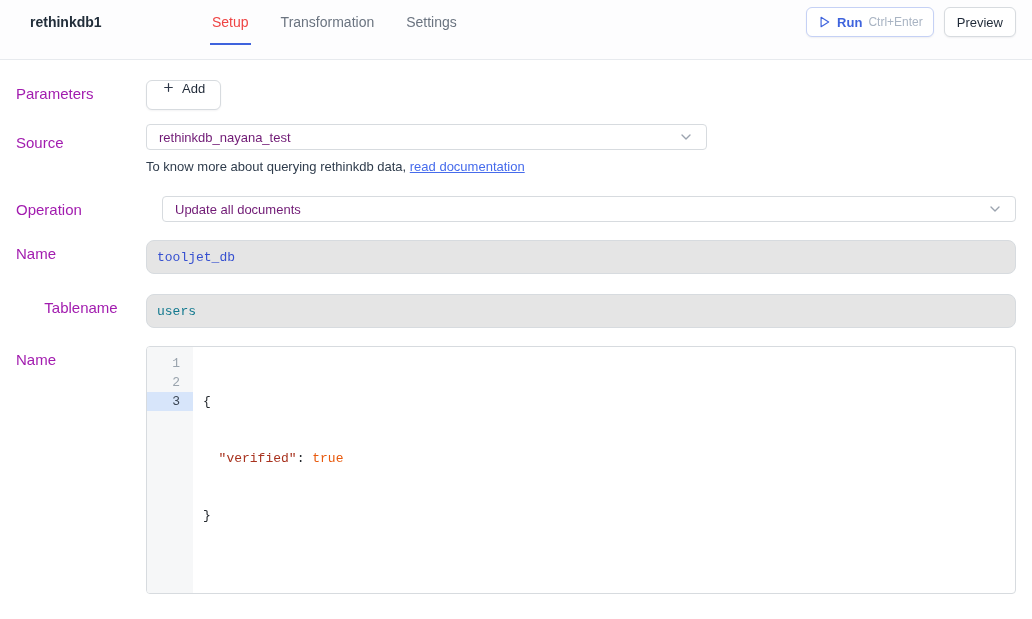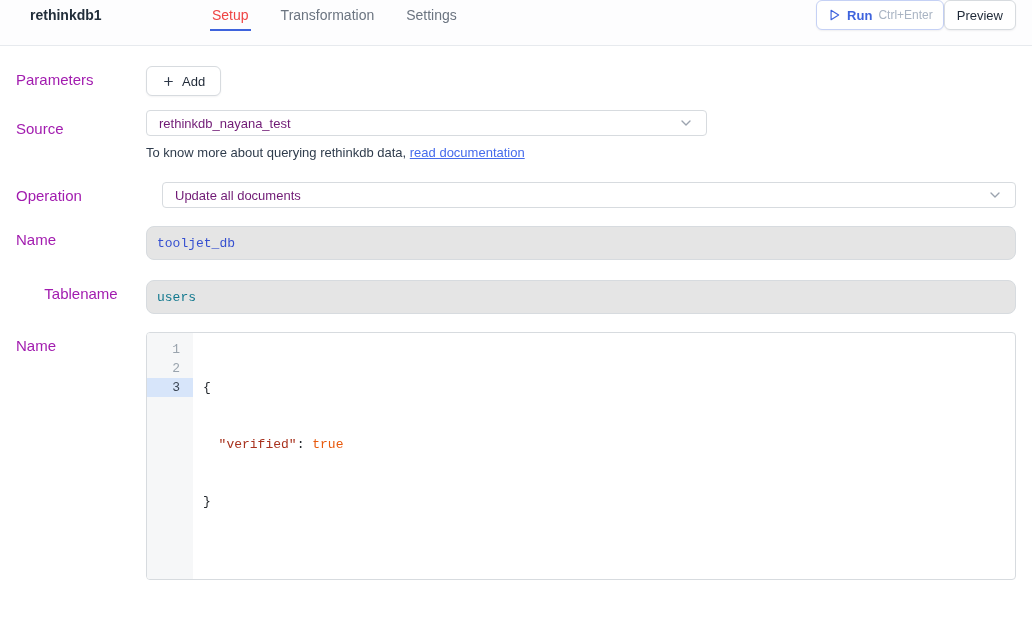--- a/index.html
+++ b/index.html
@@ -6,21 +6,21 @@
   html,body { width:1032px; height:619px; }
   body {
     font-family:"Liberation Sans", sans-serif;
     background:#ffffff;
     color:#1f2937;
     overflow:hidden;
   }
 
   
   .topbar {
-    height:46px;
+    height:60px;
     display:flex;
     align-items:center;
     background:#fdfdfe;
     border-bottom:1px solid #e7eaee;
     padding:0 16px 15px 30px;
   }
   .query-title {
     font-size:14px;
     font-weight:700;
     color:#222e3a;
@@ -31,21 +31,21 @@
   .tab {
     display:flex; align-items:center;
     font-size:14px; color:#6b7480;
     cursor:pointer; position:relative; padding:0 2px;
   }
   .tab.active { color:#ef4444; font-weight:500; }
   .tab.active::after {
     content:""; position:absolute; left:0; right:0; bottom:-1px;
     height:2px; background:#3e63dd;
   }
-  .header-actions { margin-left:auto; display:flex; gap:0; }
+  .header-actions { margin-left:auto; display:flex; gap:10px; }
   .btn {
     display:inline-flex; align-items:center; gap:6px;
     background:#fff; border:1px solid #d7dbdf; border-radius:6px;
     height:30px; padding:0 12px; font-size:13px; cursor:pointer;
     box-shadow:0 1px 2px rgba(16,24,40,.06);
     font-family:"Liberation Sans", sans-serif;
   }
   .run-btn { border-color:#c5d1f5; padding:0 10px; }
   .run-label { color:#3e63dd; font-weight:600; font-size:13px; }
   .run-shortcut { color:#a9b4c3; font-size:12px; }
@@ -62,21 +62,21 @@
   .row-label.centered { padding-top:10px; }
   .row-content { flex:1; margin-right:16px; min-width:0; }
 
   .mb-params { margin-bottom:14px; }
   .mb-source { margin-bottom:22px; }
   .mb-operation { margin-bottom:18px;gap:16px; }
   .mb-name { margin-bottom:20px; }
   .mb-tablename { margin-bottom:18px;text-align:center; }
 
   .add-btn {
-    display:inline-flex; align-items:center; gap:7px;
+    display:inline-flex; gap:7px;
     height:30px; padding:0 15px;
     border:1px solid #d7dbdf; border-radius:6px; background:#fff;
     font-size:13px; font-weight:500; color:#1f2937; cursor:pointer;
     box-shadow:0 1px 2px rgba(16,24,40,.05);
     font-family:"Liberation Sans", sans-serif;
   }
 
   .select {
     height:26px; background:#fff;
     border:1px solid #d7dbdf; border-radius:4px;

